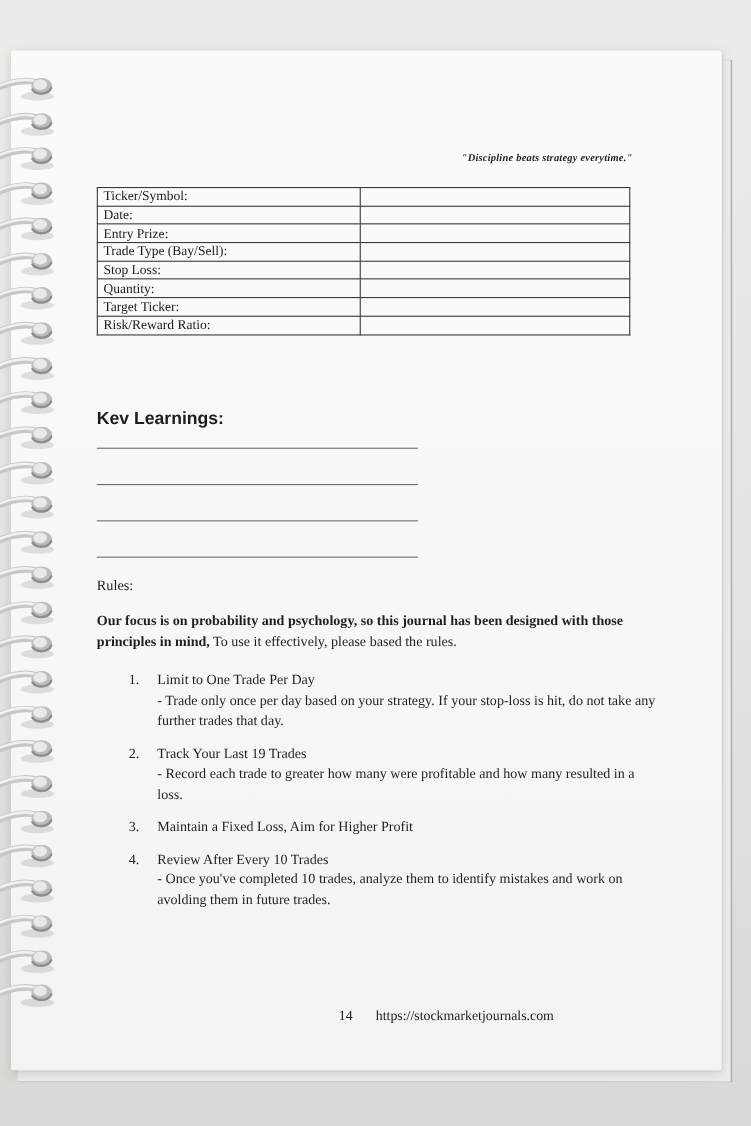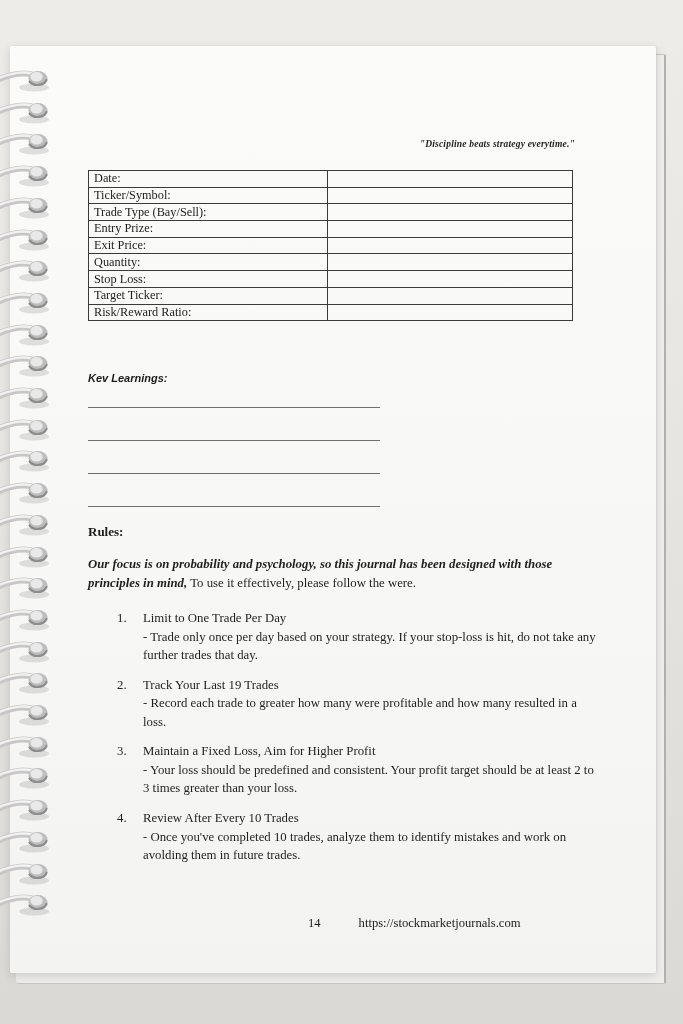--- a/index.html
+++ b/index.html
@@ -37,81 +37,77 @@
   .trade-table td{
     border:1px solid #3a3a3a;height:15.7px;
     font-size:12.3px;color:#1c1c1c;line-height:1.05;
     padding:0 0 0 5px;vertical-align:middle;overflow:hidden;white-space:nowrap;
   }
   .trade-table td.lbl{width:233px;}
   
   .key-learnings{position:absolute;top:326px;left:78px;width:300px;}
   .kl-heading{
     font-family:"Liberation Sans", sans-serif;font-weight:bold;
-    font-size:11px;color:#1c1c1c;height:16px;font-style:italic;
+    font-size:16px;color:#1c1c1c;height:16px;
   }
   .kl-line{width:292px;height:32px;border-bottom:1.4px solid #6f6f6f;}
   .kl-line.first{height:19px;}
   
   .rules{position:absolute;top:478px;left:78px;width:512px;color:#222;}
-  .rules-heading{font-weight:bold;font-size:13px;color:#1c1c1c;}
+  .rules-heading{font-weight:normal;font-size:13px;color:#1c1c1c;}
   .rules-intro{
     margin:15px 0 0 0;font-size:12.8px;line-height:1.45;color:#1f1f1f;width:505px;
   }
-  .rules-intro .b{font-weight:bold;font-style:italic;}
+  .rules-intro .b{font-weight:bold;}
   .rules-list{margin-top:17px;}
   .rule-item{display:flex;padding-left:29px;margin-bottom:11px;}
   .rule-num{flex:none;width:26px;font-size:12.8px;line-height:1.45;color:#1f1f1f;}
   .rule-body{flex:1;font-size:12.8px;line-height:1.45;color:#1f1f1f;}
   .rule-title{font-weight:normal;display:block;}
   .rule-desc{display:block;}
   
   .footer{
-    position:absolute;top:870px;left:298px;display:flex;gap:38px;
+    position:absolute;top:870px;left:298px;display:flex;gap:21px;
     font-size:12.6px;color:#1c1c1c;
   }
 </style>
 </head>
 <body>
 
 <div class="scene">
   <div class="sheet-behind"></div>
 
   <div class="page">
 
     <div class="quote">"Discipline beats strategy everytime."</div>
 
     <table class="trade-table">
       <tbody>
         <tr>
+          <td class="lbl">Ticker/Symbol:</td>
+          <td class="val"></td>
+        </tr>
+        <tr>
           <td class="lbl">Date:</td>
           <td class="val"></td>
         </tr>
         <tr>
-          <td class="lbl">Ticker/Symbol:</td>
+          <td class="lbl">Entry Prize:</td>
           <td class="val"></td>
         </tr>
         <tr>
           <td class="lbl">Trade Type (Bay/Sell):</td>
           <td class="val"></td>
         </tr>
         <tr>
-          <td class="lbl">Entry Prize:</td>
-          <td class="val"></td>
-        </tr>
-        <tr>
-          <td class="lbl">Exit Price:</td>
+          <td class="lbl">Stop Loss:</td>
           <td class="val"></td>
         </tr>
         <tr>
           <td class="lbl">Quantity:</td>
-          <td class="val"></td>
-        </tr>
-        <tr>
-          <td class="lbl">Stop Loss:</td>
           <td class="val"></td>
         </tr>
         <tr>
           <td class="lbl">Target Ticker:</td>
           <td class="val"></td>
         </tr>
         <tr>
           <td class="lbl">Risk/Reward Ratio:</td>
           <td class="val"></td>
         </tr>
@@ -121,42 +117,41 @@
     <div class="key-learnings">
       <div class="kl-heading">Kev Learnings:</div>
       <div class="kl-line first"></div>
       <div class="kl-line"></div>
       <div class="kl-line"></div>
       <div class="kl-line"></div>
     </div>
 
     <div class="rules">
       <div class="rules-heading">Rules:</div>
-      <p class="rules-intro"><span class="b">Our focus is on probability and psychology, so this journal has been designed with those principles in mind,</span> <span>To use it effectively, please follow the were.</span></p>
+      <p class="rules-intro"><span class="b">Our focus is on probability and psychology, so this journal has been designed with those principles in mind,</span> <span>To use it effectively, please based the rules.</span></p>
 
       <div class="rules-list">
         <div class="rule-item">
           <span class="rule-num">1.</span>
           <span class="rule-body">
             <span class="rule-title">Limit to One Trade Per Day</span>
             <span class="rule-desc">- Trade only once per day based on your strategy. If your stop-loss is hit, do not take any further trades that day.</span>
           </span>
         </div>
         <div class="rule-item">
           <span class="rule-num">2.</span>
           <span class="rule-body">
             <span class="rule-title">Track Your Last 19 Trades</span>
             <span class="rule-desc">- Record each trade to greater how many were profitable and how many resulted in a loss.</span>
           </span>
         </div>
         <div class="rule-item">
           <span class="rule-num">3.</span>
           <span class="rule-body">
             <span class="rule-title">Maintain a Fixed Loss, Aim for Higher Profit</span>
-            <span class="rule-desc">- Your loss should be predefined and consistent. Your profit target should be at least 2 to 3 times greater than your loss.</span>
           </span>
         </div>
         <div class="rule-item">
           <span class="rule-num">4.</span>
           <span class="rule-body">
             <span class="rule-title">Review After Every 10 Trades</span>
             <span class="rule-desc">- Once you've completed 10 trades, analyze them to identify mistakes and work on avolding them in future trades.</span>
           </span>
         </div>
       </div>

